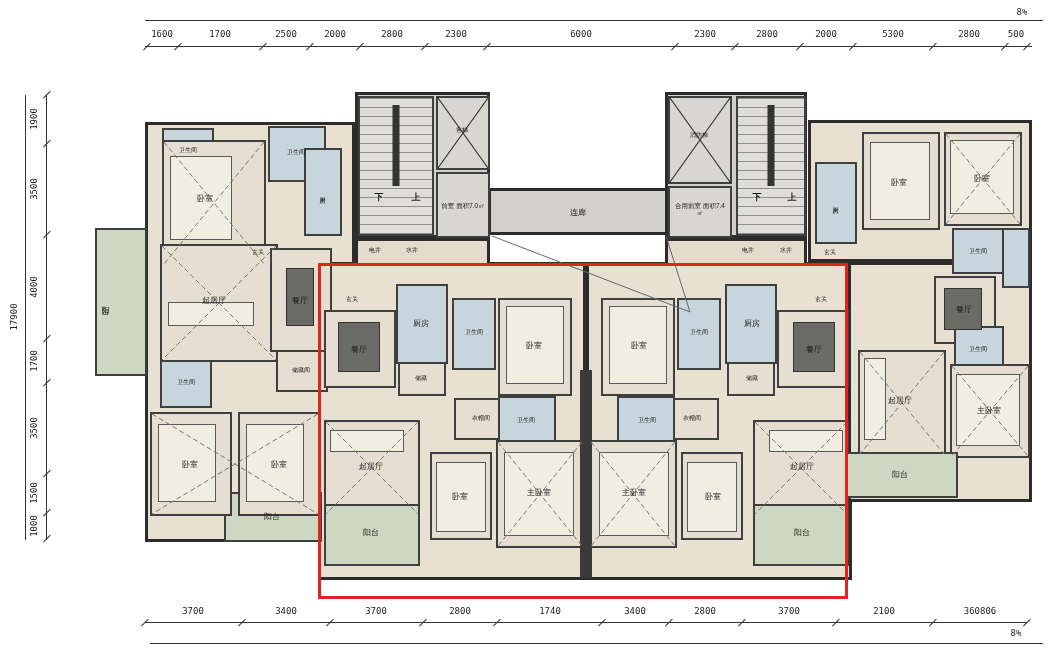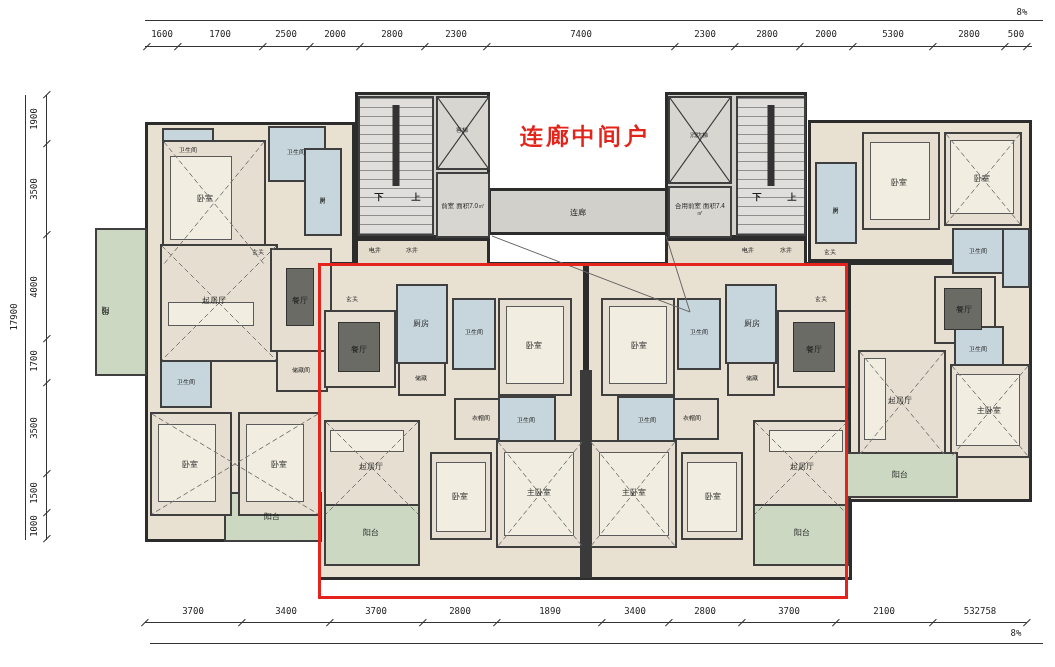--- a/index.html
+++ b/index.html
@@ -223,21 +223,20 @@
   <span class="lb big" style="left:792px;top:197px">上</span>
   <span class="lb xs" style="left:699px;top:135px">消防梯</span>
   <span class="lb sm" style="left:700px;top:209px">合用前室 面积7.4㎡</span>
   <span class="lb xs" style="left:375px;top:250px">电井</span>
   <span class="lb xs" style="left:412px;top:250px">水井</span>
   <span class="lb xs" style="left:748px;top:250px">电井</span>
   <span class="lb xs" style="left:786px;top:250px">水井</span>
   <span class="lb" style="left:578px;top:212px">连廊</span>
 
   <div class="redbox" style="left:318px;top:263px;width:530px;height:336px"></div>
-  <div class="title" style="left:585px;top:136px">连廊中间户</div>
 
   <div class="dl" style="left:145px;top:20px;width:898px"></div>
   <div class="dl" style="left:145px;top:46px;width:887px">
       <span class="tk" style="left: -3px; top: -1px;"></span>
       <span class="tk" style="left: 28px; top: -1px;"></span>
       <span class="tk" style="left: 113px; top: -1px;"></span>
       <span class="tk" style="left: 160px; top: -1px;"></span>
       <span class="tk" style="left: 210px; top: -1px;"></span>
       <span class="tk" style="left: 275px; top: -1px;"></span>
       <span class="tk" style="left: 337px; top: -1px;"></span>
@@ -248,21 +247,21 @@
       <span class="tk" style="left: 783px; top: -1px;"></span>
       <span class="tk" style="left: 855px; top: -1px;"></span>
       <span class="tk" style="left: 877px; top: -1px;"></span>
     </div>
   <span class="dim" style="left:162px;top:34px">1600</span>
   <span class="dim" style="left:220px;top:34px">1700</span>
   <span class="dim" style="left:286px;top:34px">2500</span>
   <span class="dim" style="left:335px;top:34px">2000</span>
   <span class="dim" style="left:392px;top:34px">2800</span>
   <span class="dim" style="left:456px;top:34px">2300</span>
-  <span class="dim" style="left:581px;top:34px">7400</span>
+  <span class="dim" style="left:581px;top:34px">6000</span>
   <span class="dim" style="left:705px;top:34px">2300</span>
   <span class="dim" style="left:767px;top:34px">2800</span>
   <span class="dim" style="left:826px;top:34px">2000</span>
   <span class="dim" style="left:893px;top:34px">5300</span>
   <span class="dim" style="left:969px;top:34px">2800</span>
   <span class="dim" style="left:1016px;top:34px">500</span>
   <span class="dim" style="left:1022px;top:12px">8%</span>
 
   <div class="dlv" style="left:25px;top:95px;height:445px"></div>
   <span class="dim v" style="left:14px;top:317px">17900</span>
@@ -294,22 +293,22 @@
       <span class="tk" style="left: 519px; top: -1px;"></span>
       <span class="tk" style="left: 592px; top: -1px;"></span>
       <span class="tk" style="left: 686px; top: -1px;"></span>
       <span class="tk" style="left: 783px; top: -1px;"></span>
       <span class="tk" style="left: 877px; top: -1px;"></span>
     </div>
   <span class="dim" style="left:193px;top:611px">3700</span>
   <span class="dim" style="left:286px;top:611px">3400</span>
   <span class="dim" style="left:376px;top:611px">3700</span>
   <span class="dim" style="left:460px;top:611px">2800</span>
-  <span class="dim" style="left:550px;top:611px">1890</span>
+  <span class="dim" style="left:550px;top:611px">1740</span>
   <span class="dim" style="left:635px;top:611px">3400</span>
   <span class="dim" style="left:705px;top:611px">2800</span>
   <span class="dim" style="left:789px;top:611px">3700</span>
   <span class="dim" style="left:884px;top:611px">2100</span>
-  <span class="dim" style="left:980px;top:611px">532758</span>
+  <span class="dim" style="left:980px;top:611px">360806</span>
   <div class="dl" style="left:150px;top:643px;width:893px"></div>
   <span class="dim" style="left:1016px;top:633px">8%</span>
 
 </div>
 
 </body></html>

